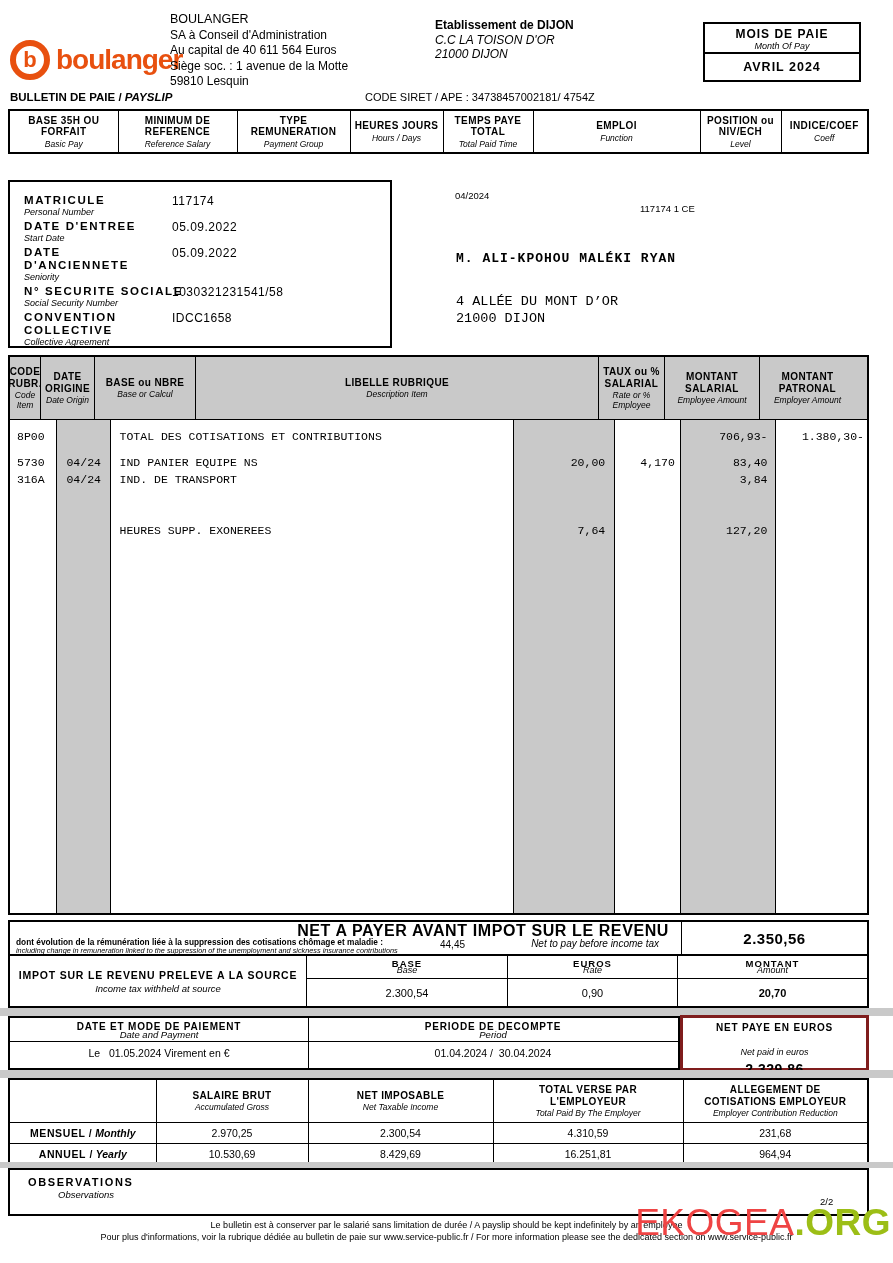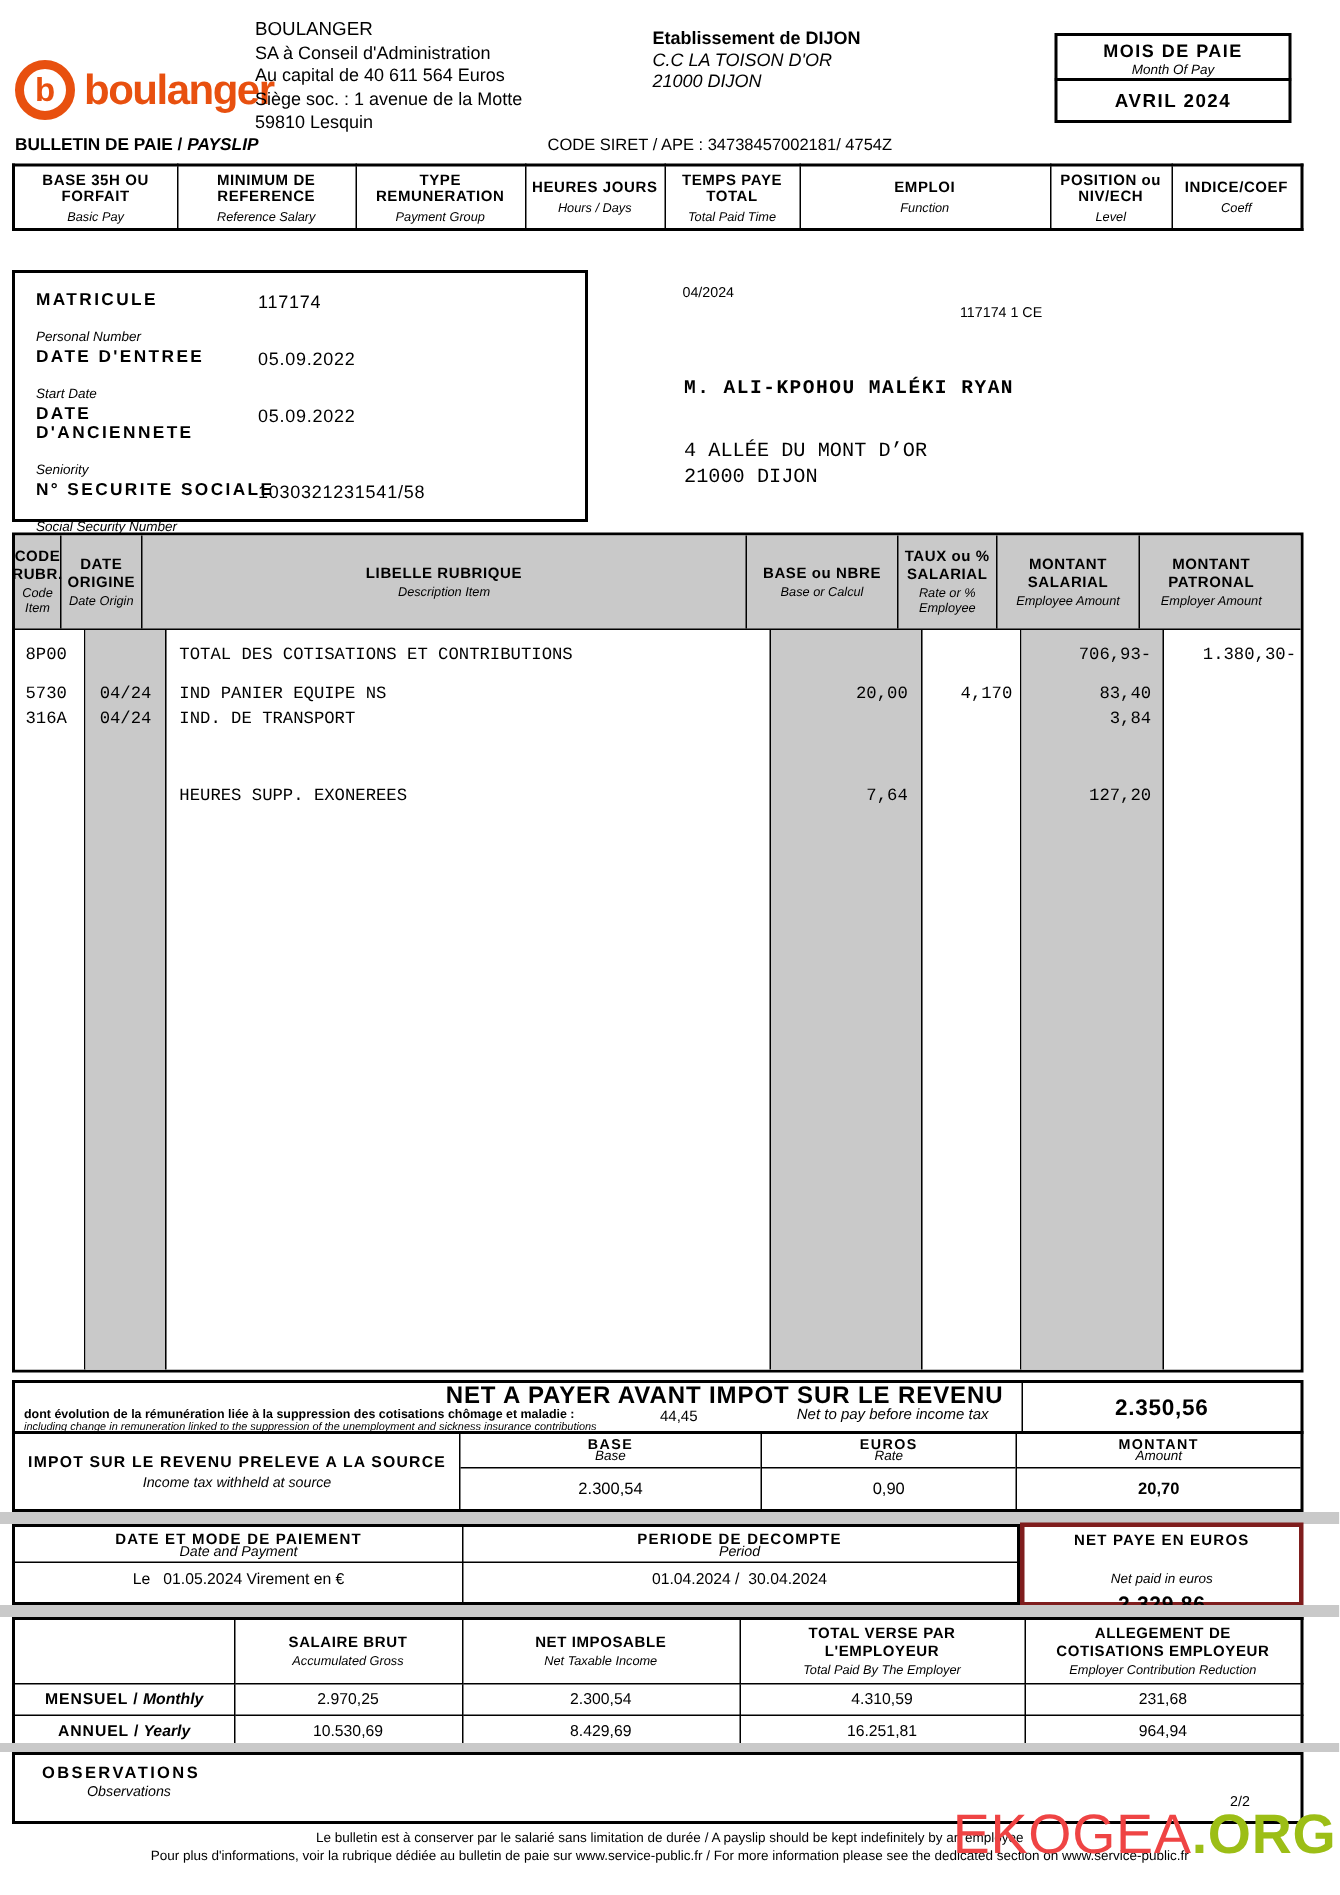--- a/index.html
+++ b/index.html
@@ -29,21 +29,21 @@
   table.sum th,table.sum td{border:1px solid #000;padding:0;overflow:hidden}
   table.sum th{height:41px;vertical-align:middle;text-align:center}
   table.sum td{height:19px;text-align:center;font-size:11px;white-space:pre}
   .hl{font-weight:bold;font-size:10px;letter-spacing:0.4px;line-height:11.5px}
   .hs{font-style:italic;font-size:8.5px;font-weight:normal;line-height:10px;margin-top:1px}
   
   .empbox{position:absolute;left:8px;top:180px;width:384px;height:168px;border:2px solid #000;
         box-sizing:border-box;padding:12px 0 0 14px}
   .emp-item{position:relative;margin-bottom:3px}
   .emp-l{font-weight:bold;font-size:11.5px;letter-spacing:1.6px;line-height:13px;width:140px}
-  .emp-s{font-style:italic;font-size:9px;letter-spacing:0;margin-top:12px}
+  .emp-s{font-style:italic;font-size:9px;letter-spacing:0;margin-top:0px}
   .emp-v{position:absolute;left:148px;top:0;font-size:12px;letter-spacing:0.5px}
   .meta-period{position:absolute;left:455px;top:190px;font-size:9.5px}
   .meta-ref{position:absolute;left:640px;top:203px;font-size:9.5px}
   .rec-name{position:absolute;left:456px;top:251px;font-family:"Liberation Mono",monospace;
         font-size:13px;font-weight:bold;letter-spacing:1px}
   .rec-addr{position:absolute;left:456px;top:293px;font-family:"Liberation Mono",monospace;
         font-size:13.5px;line-height:17px}
   
   .mt{position:absolute;left:8px;top:355px;width:861px;border:2px solid #000;box-sizing:border-box}
   .mt-head{display:flex;background:#c9c9c9;height:62px;border-bottom:1px solid #000}
@@ -247,27 +247,27 @@
   <div class="mt">
     <div class="mt-head">
       <div class="mt-hcell" style="width:31px">
           <div class="hl">CODE RUBR.</div>
           <div class="hs">Code Item</div>
         </div>
       <div class="mt-hcell" style="width:54px">
           <div class="hl">DATE ORIGINE</div>
           <div class="hs">Date Origin</div>
         </div>
+      <div class="mt-hcell" style="width:101px">
+          <div class="hl">BASE ou NBRE</div>
+          <div class="hs">Base or Calcul</div>
+        </div>
       <div class="mt-hcell" style="width:403px">
           <div class="hl">LIBELLE RUBRIQUE</div>
           <div class="hs">Description Item</div>
-        </div>
-      <div class="mt-hcell" style="width:101px">
-          <div class="hl">BASE ou NBRE</div>
-          <div class="hs">Base or Calcul</div>
         </div>
       <div class="mt-hcell" style="width:66px">
           <div class="hl">TAUX ou % SALARIAL</div>
           <div class="hs">Rate or % Employee</div>
         </div>
       <div class="mt-hcell" style="width:95px">
           <div class="hl">MONTANT SALARIAL</div>
           <div class="hs">Employee Amount</div>
         </div>
       <div class="mt-hcell" style="width:95px">

